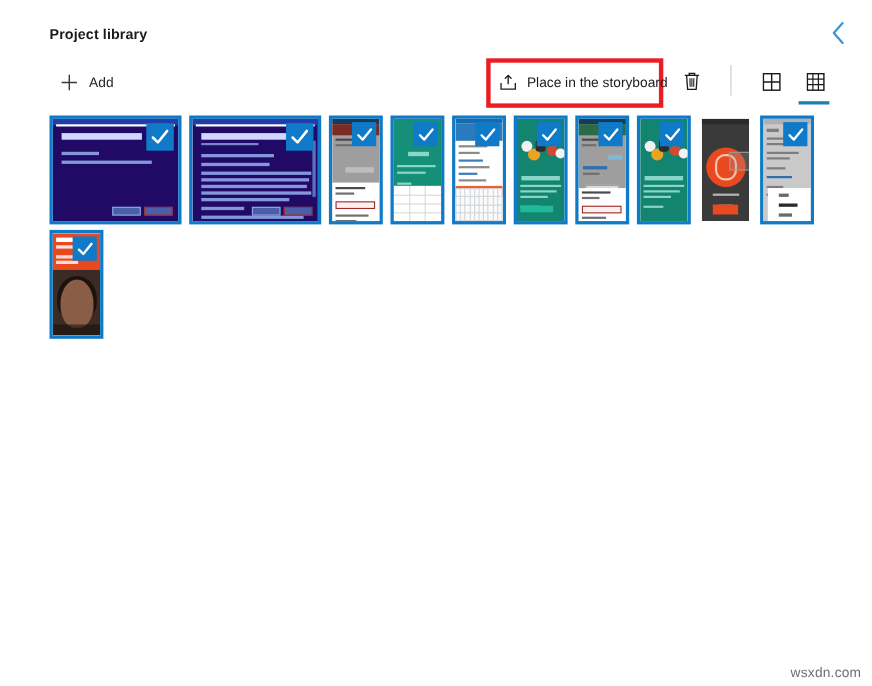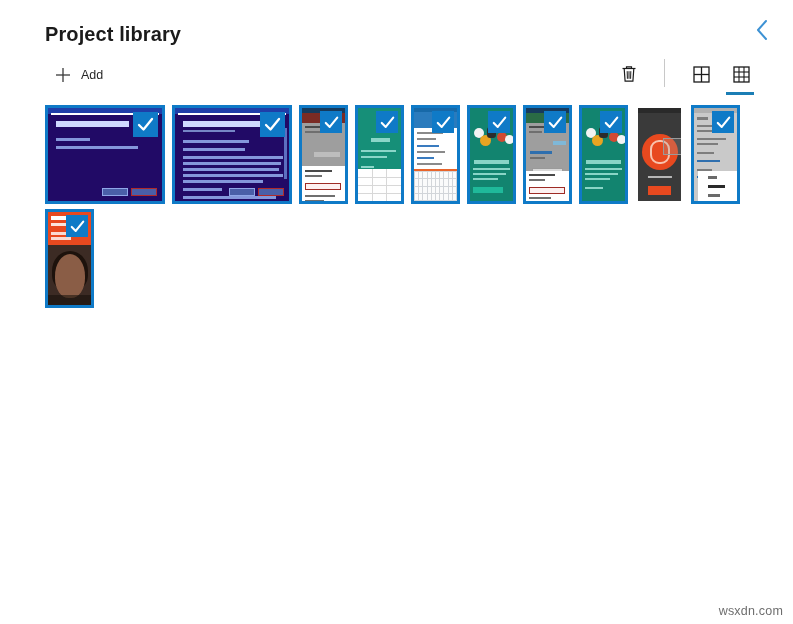--- a/index.html
+++ b/index.html
@@ -11,21 +11,21 @@
     color: #1a1a1a;
     overflow: hidden;
   }
 
   .page { position: relative; width: 793px; height: 624px; background: #fff; }
 
   
   .page-title {
     position: absolute;
     left: 45px; top: 23px;
-    font-size: 20px;
+    font-size: 13px;
     font-weight: 600;
     letter-spacing: 0.1px;
     color: #1b1b1b;
   }
   .back-chevron {
     position: absolute;
     right: 18px; top: 17px;
     width: 26px; height: 26px;
     display: flex; align-items: center; justify-content: center;
     cursor: pointer;
@@ -220,20 +220,30 @@
   <div class="commandbar">
 
     <div class="add-btn">
       <svg class="add-plus" viewBox="0 0 16 16">
         <line x1="8" y1="1" x2="8" y2="15" stroke="#3a3a3a" stroke-width="1.3"></line>
         <line x1="1" y1="8" x2="15" y2="8" stroke="#3a3a3a" stroke-width="1.3"></line>
       </svg>
       <span class="add-label">Add</span>
     </div>
 
+    <div class="place-wrap">
+      <div class="place-btn">
+        <svg width="16" height="16" viewBox="0 0 16 16">
+          <path d="M1.5 8.5 V14 H14.5 V8.5" fill="none" stroke="#1b1b1b" stroke-width="1.2"></path>
+          <line x1="8" y1="9.5" x2="8" y2="1.5" stroke="#1b1b1b" stroke-width="1.2"></line>
+          <polyline points="5.4,4.2 8,1.5 10.6,4.2" fill="none" stroke="#1b1b1b" stroke-width="1.2" stroke-linecap="round" stroke-linejoin="round"></polyline>
+        </svg>
+        <span class="place-label">Place in the storyboard</span>
+      </div>
+    </div>
 
     <div class="delete-btn">
       <svg width="16" height="18" viewBox="0 0 16 18">
         <line x1="1.5" y1="3.5" x2="14.5" y2="3.5" stroke="#1b1b1b" stroke-width="1.2"></line>
         <path d="M5.5 3.5 V1.8 H10.5 V3.5" fill="none" stroke="#1b1b1b" stroke-width="1.2"></path>
         <path d="M3.2 3.8 L4.1 16.2 H11.9 L12.8 3.8" fill="none" stroke="#1b1b1b" stroke-width="1.2"></path>
         <line x1="6.2" y1="6.2" x2="6.4" y2="13.8" stroke="#1b1b1b" stroke-width="1"></line>
         <line x1="8" y1="6.2" x2="8" y2="13.8" stroke="#1b1b1b" stroke-width="1"></line>
         <line x1="9.8" y1="6.2" x2="9.6" y2="13.8" stroke="#1b1b1b" stroke-width="1"></line>
       </svg>

